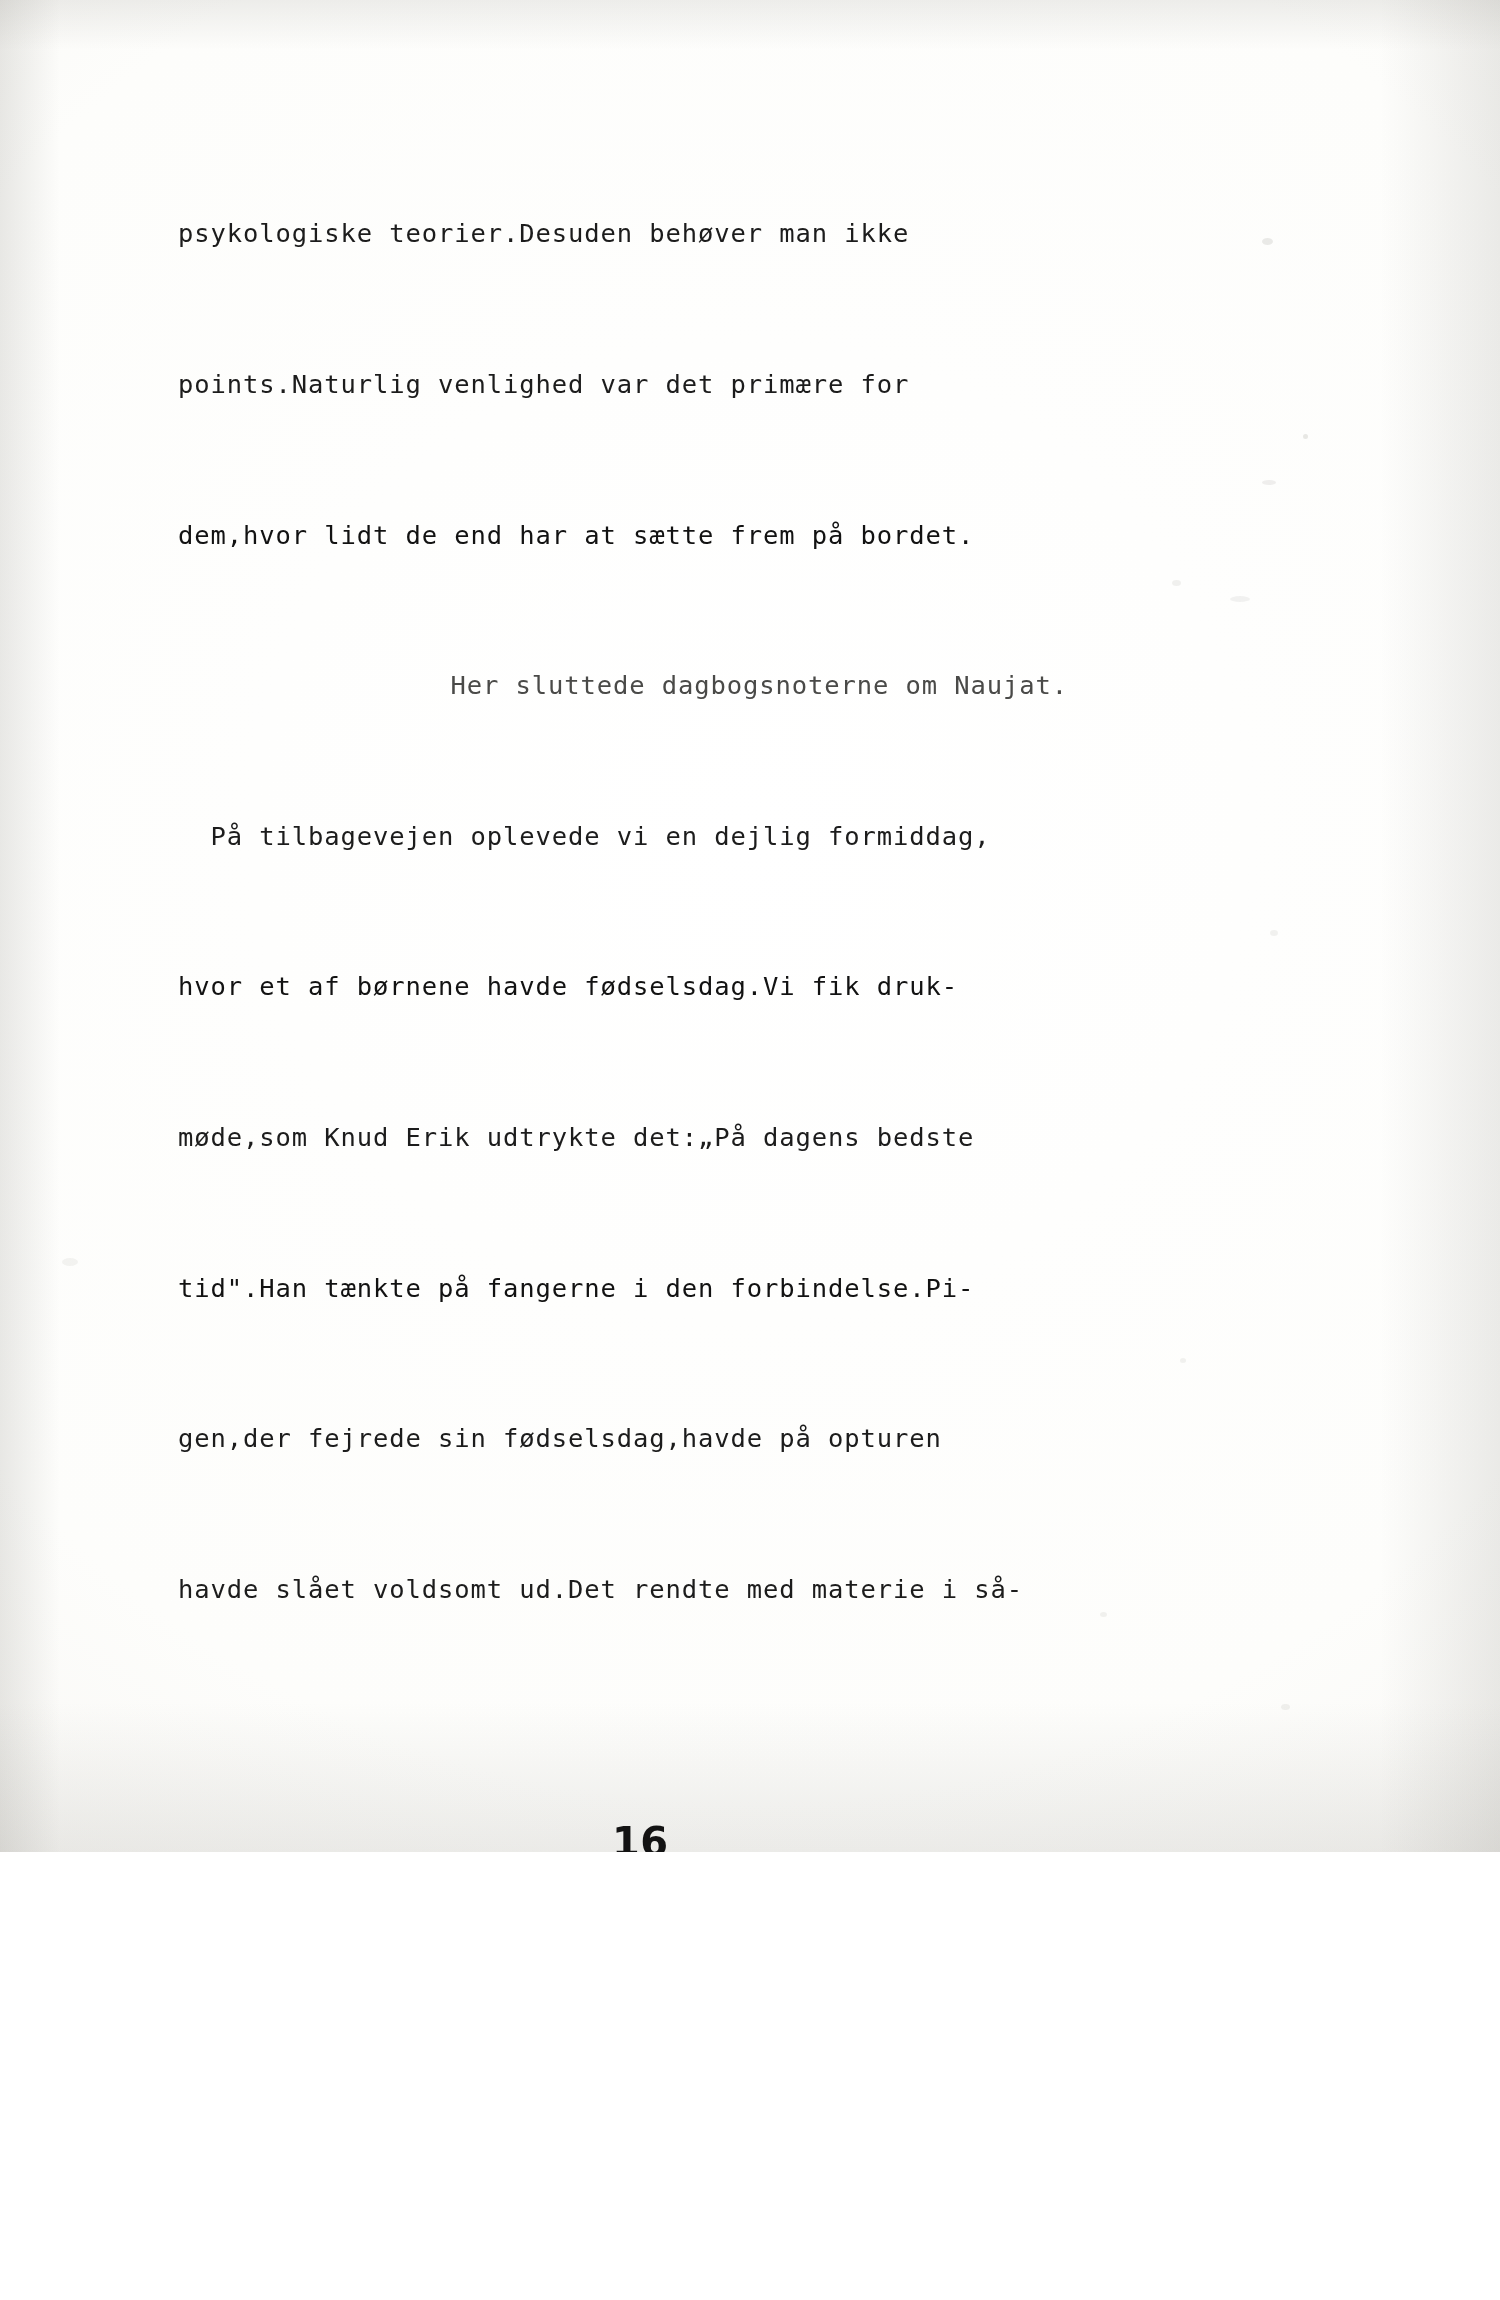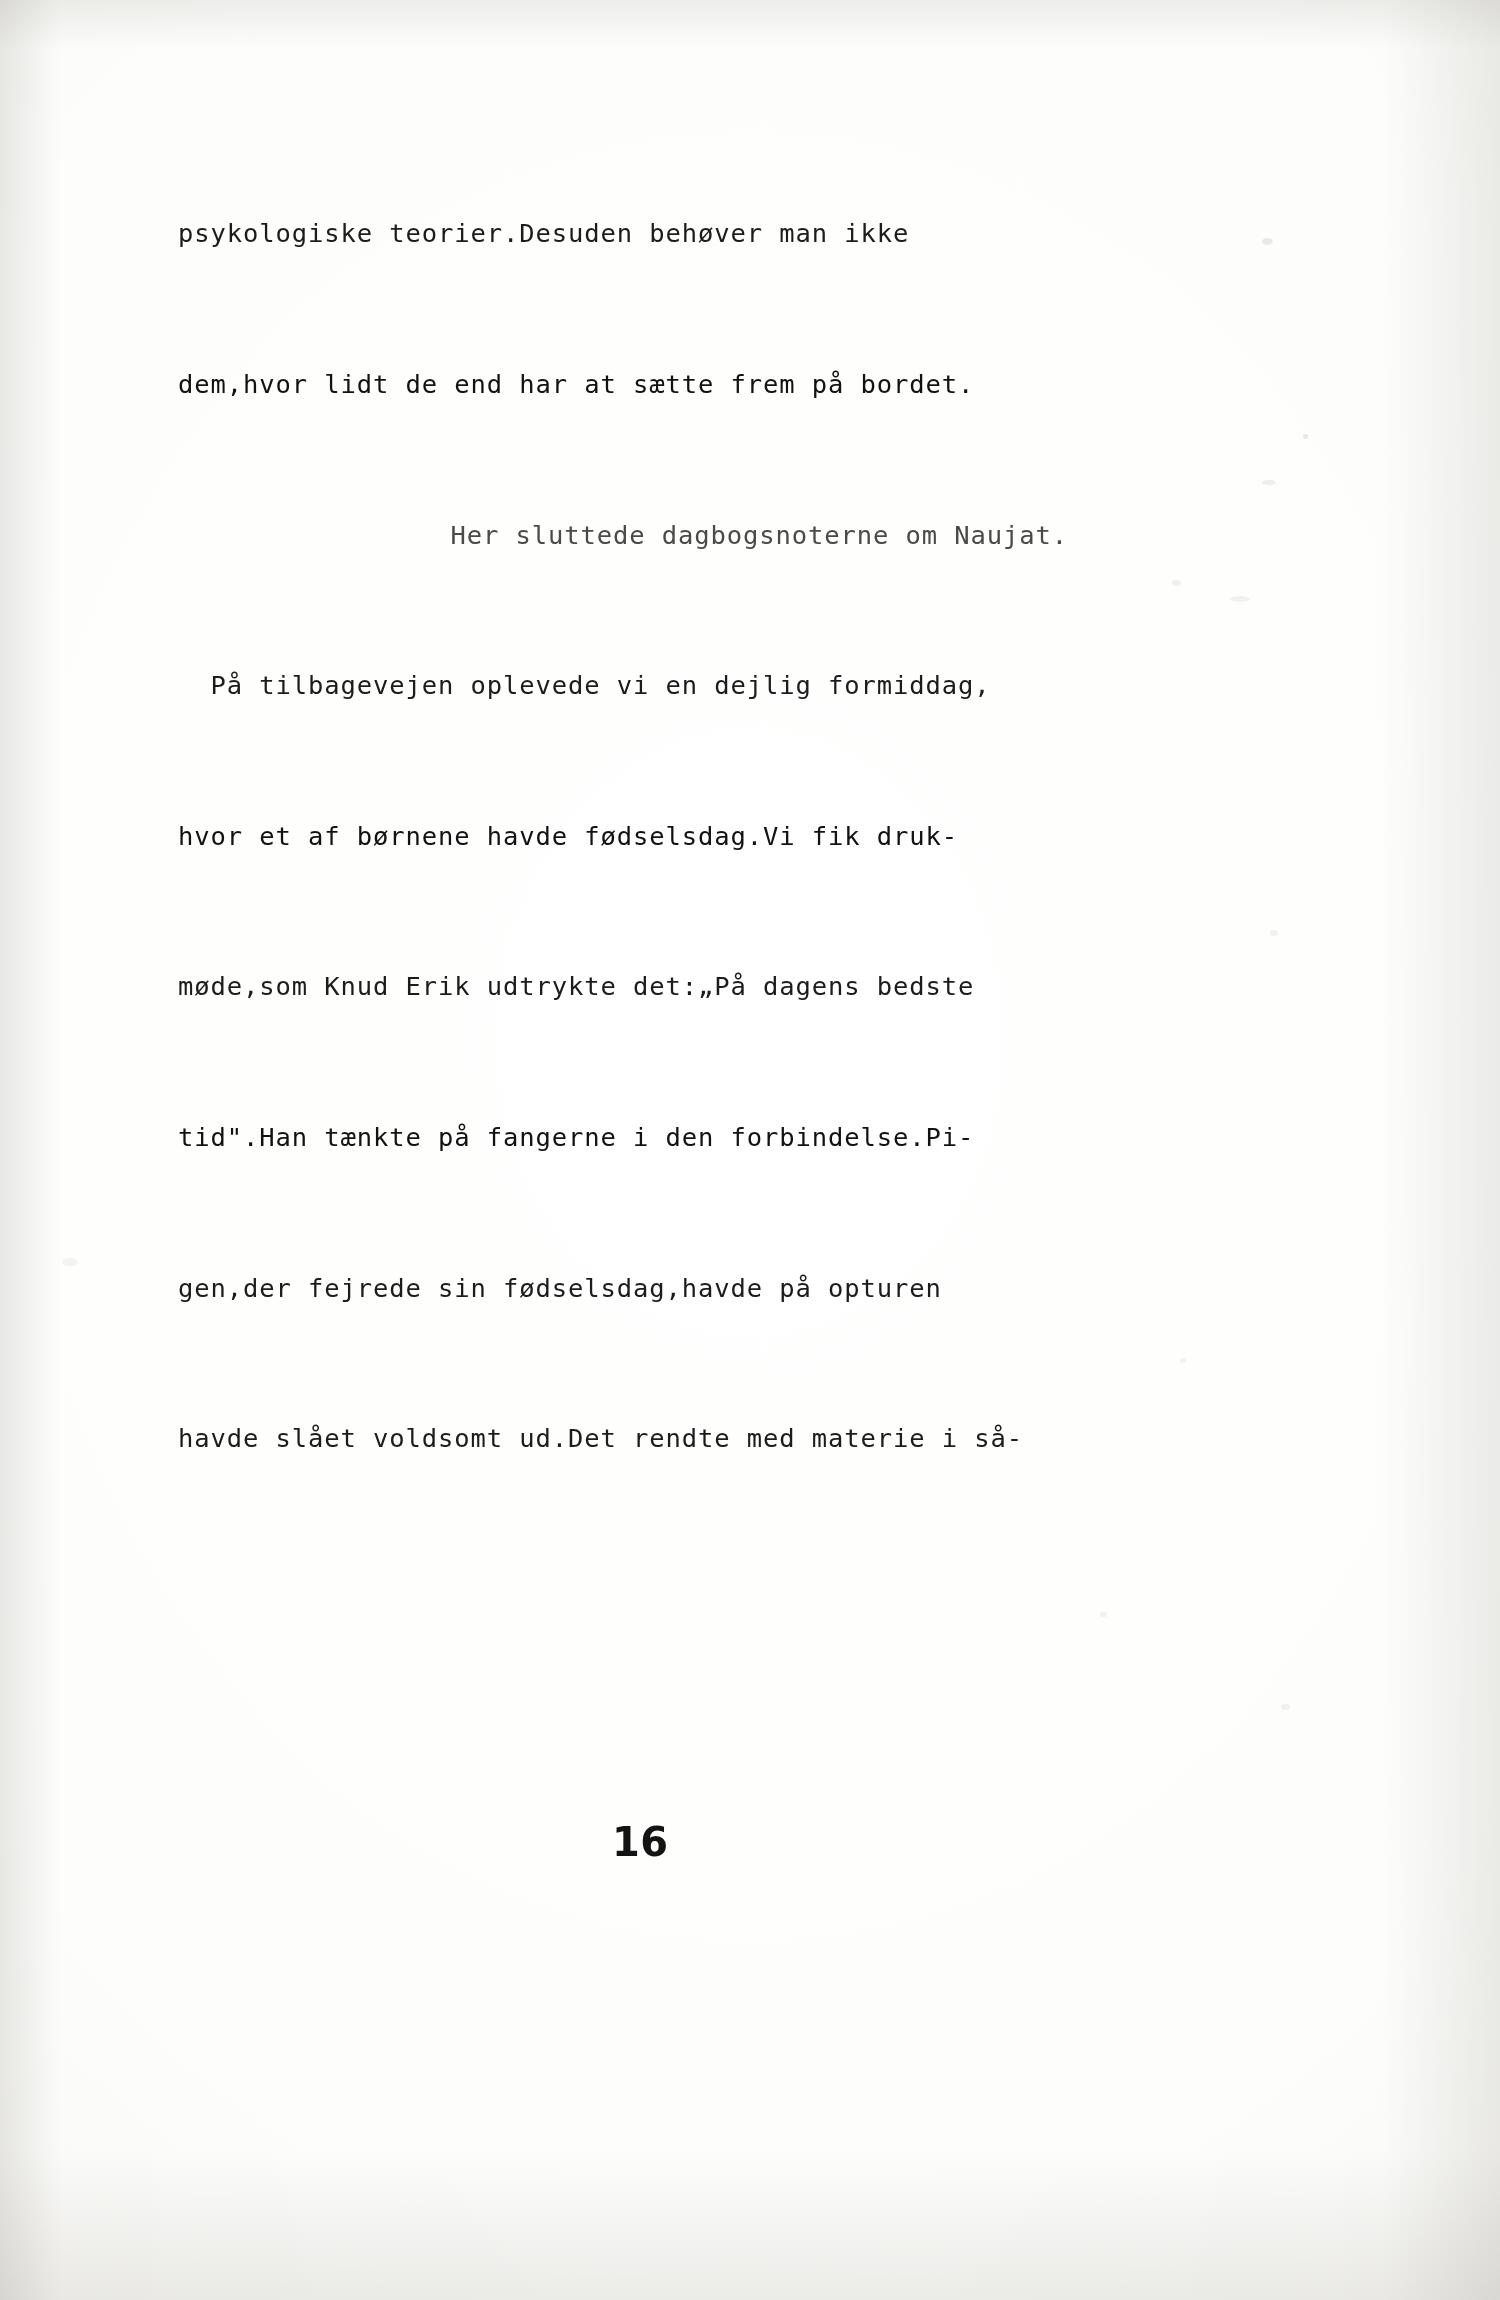--- a/index.html
+++ b/index.html
@@ -4,21 +4,21 @@
 <style>
   html, body {
     margin: 0;
     padding: 0;
     background: #ffffff;
   }
 
   .page {
     position: relative;
     width: 1500px;
-    height: 2300px;
+    height: 1852px;
     margin: 0;
     overflow: hidden;
     background: #fdfdfc;
     
     background-image:
       radial-gradient(ellipse 120% 95% at 50% 45%, #ffffff 0%, #fdfdfb 55%, #f6f5f2 82%, #eeede8 100%);
   }
 
   
   .scan-edge-left, .scan-edge-right, .scan-edge-top, .scan-edge-bottom {
@@ -92,20 +92,21 @@
   <div class="speckle" style="left:1172px; top:580px; width:9px;  height:6px; opacity:.32;"></div>
   <div class="speckle" style="left:1230px; top:596px; width:20px; height:6px; opacity:.28;"></div>
   <div class="speckle" style="left:1270px; top:930px; width:8px;  height:6px; opacity:.3;"></div>
   <div class="speckle" style="left:1100px; top:1612px; width:7px; height:5px; opacity:.3;"></div>
   <div class="speckle" style="left:1281px; top:1704px; width:9px; height:6px; opacity:.3;"></div>
   <div class="speckle" style="left:62px;  top:1258px; width:16px; height:8px; opacity:.25;"></div>
   <div class="speckle" style="left:1180px; top:1358px; width:6px; height:5px; opacity:.3;"></div>
 
   <div class="typed-body">
     <span class="tline">psykologiske teorier.Desuden behøver man ikke</span>
+    <span class="tline">points.Naturlig venlighed var det primære for</span>
     <span class="tline ink-dark">dem,hvor lidt de end har at sætte frem på bordet.</span>
     <span class="tline ink-light">  Her sluttede dagbogsnoterne om Naujat.</span>
     <span class="tline">  På tilbagevejen oplevede vi en dejlig formiddag,</span>
     <span class="tline ink-dark">hvor et af børnene havde fødselsdag.Vi fik druk-</span>
     <span class="tline">møde,som Knud Erik udtrykte det:„På dagens bedste</span>
     <span class="tline ink-dark">tid".Han tænkte på fangerne i den forbindelse.Pi-</span>
     <span class="tline">gen,der fejrede sin fødselsdag,havde på opturen</span>
     <span class="tline">havde slået voldsomt ud.Det rendte med materie i så-</span>
     
     

